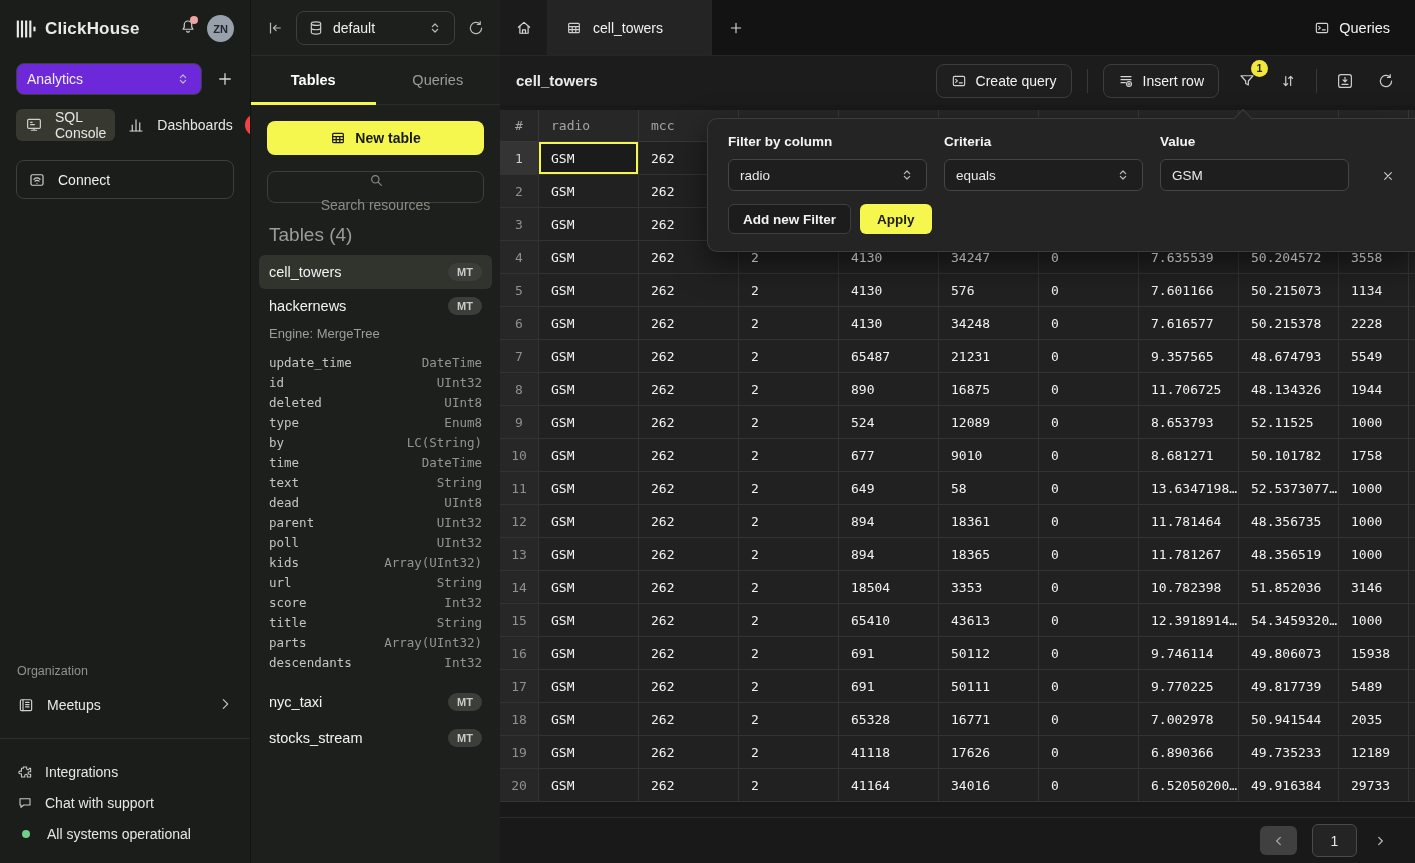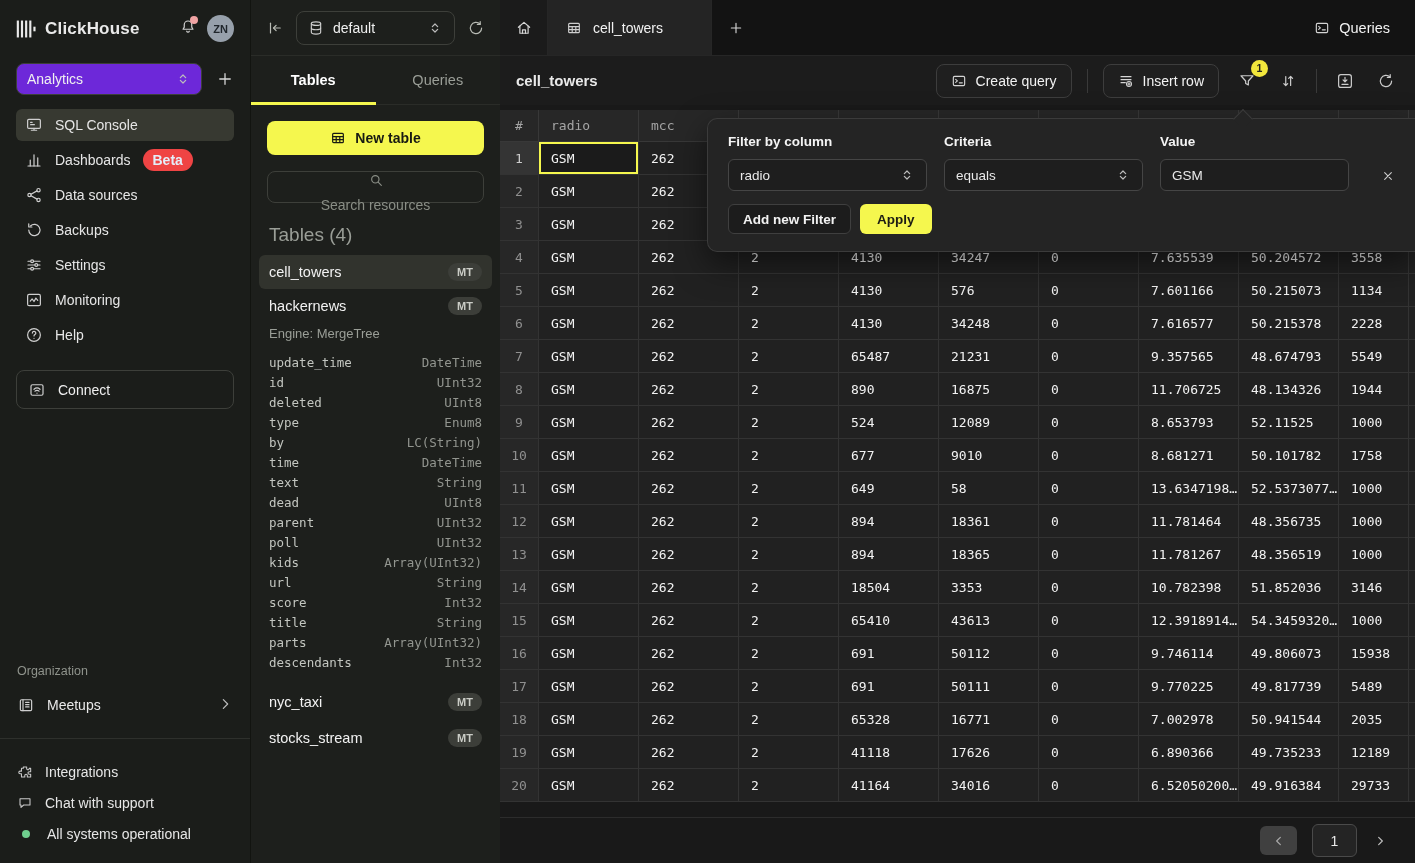--- a/index.html
+++ b/index.html
@@ -18,21 +18,21 @@
   .logo { display:flex; align-items:center; gap:9px; font-weight:bold; font-size:17px; letter-spacing:.2px; }
   .sb-top-right { margin-left:auto; display:flex; align-items:center; gap:10px; }
   .bell { position:relative; color:#cfcfcf; cursor:pointer; }
   .bell .dot { position:absolute; top:-2px; right:-1px; width:8px; height:8px; border-radius:50%; background:#f0a3a3; }
   .avatar { width:27px; height:27px; border-radius:50%; background:#97a0ab; color:#20262c; font-size:11px; font-weight:bold;
             display:flex; align-items:center; justify-content:center; cursor:pointer; }
   .workspace { display:flex; align-items:center; gap:14px; padding:11px 16px 14px; }
   .ws-select { flex:1; display:flex; align-items:center; justify-content:space-between; border:1px solid #3d3f3a;
                border-radius:8px; padding:7px 10px; background:#6d28d9; cursor:pointer; color:#f0f0f0; }
   .plus-btn { color:#d9d9d9; cursor:pointer; display:flex; }
-  .nav { padding:0 16px; display:flex; flex-direction:column; gap:3px; }
+  .nav { padding:0 16px; display:flex; flex-direction:row; gap:3px; }
   .nav-item { display:flex; align-items:center; gap:12px; height:32px; padding:0 9px; border-radius:6px; color:#e6e6e6; cursor:pointer; }
   .nav-item .ic { color:#cfcfcf; }
   .nav-item.active { background:#373931; }
   .badge-beta { background:#ef4444; color:#e4eefa; font-size:14px; font-weight:600; padding:3px 10px; border-radius:11px; }
   .connect-btn { margin:19px 16px 0; border:1px solid #3d3f3a; border-radius:8px; height:39px; display:flex; align-items:center;
                  gap:12px; padding:0 11px; cursor:pointer; color:#efefef; }
   .sb-bottom { margin-top:auto; padding-bottom:14px; }
   .org-label { color:#8f938c; font-size:12.5px; padding:0 17px 11px; }
   .org-item { display:flex; align-items:center; gap:12px; height:32px; padding:0 17px; cursor:pointer; }
   .org-item .chev { margin-left:auto; color:#bdbdbd; }

